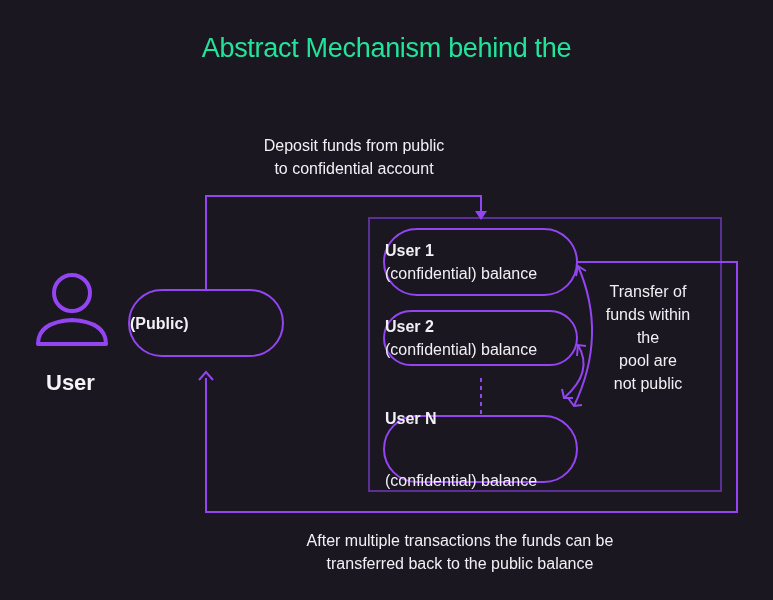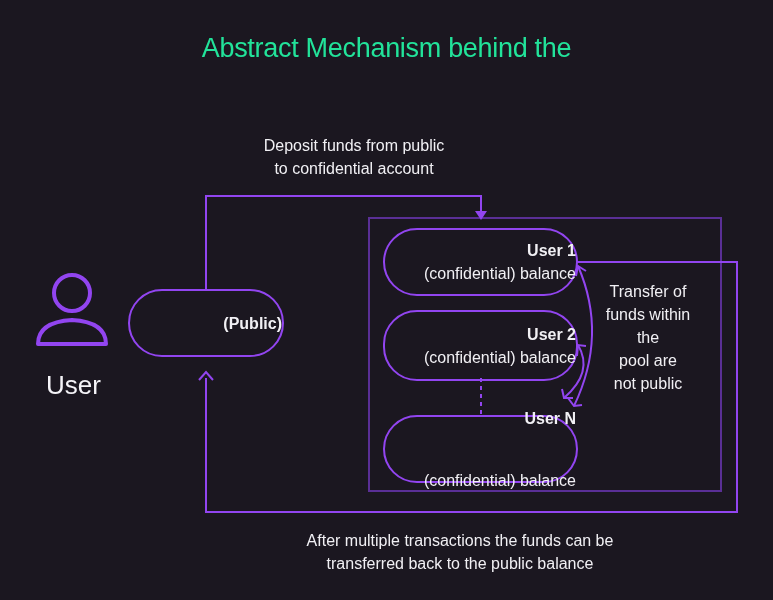--- a/index.html
+++ b/index.html
@@ -3,24 +3,24 @@
 <meta charset="utf-8">
 <style>
   html, body { margin:0; padding:0; }
   body { width:773px; height:600px; background:#1b1720; overflow:hidden; position:relative;
          font-family:"Liberation Sans", sans-serif; color:#f1f0f4; }
   .title { position:absolute; left:0; width:773px; top:28px; text-align:center;
            color:#22e39a; font-size:27px; font-weight:normal; line-height:40px; letter-spacing:-0.3px; }
   .caption { position:absolute; text-align:center; font-size:16px; line-height:23px; color:#f1f0f4; }
   svg.wires { position:absolute; left:0; top:0; }
   .pill { position:absolute; border:2px solid #9245f0; border-radius:34px; box-sizing:border-box;
-          display:flex; flex-direction:column; align-items:flex-end; justify-content:center;
+          display:flex; flex-direction:column; align-items:flex-start; justify-content:center;
           font-size:16px; font-weight:bold; line-height:23px; text-align:center; color:#f1f0f4; }
   .pill span { display:block; }
-  .user-label { position:absolute; left:46px; top:370px; font-size:26px; font-weight:normal; color:#f5f4f8; }
+  .user-label { position:absolute; left:46px; top:370px; font-size:22px; font-weight:bold; color:#f5f4f8; }
   .side-note { position:absolute; left:596px; top:280px; width:104px; text-align:center;
                font-size:16px; line-height:23px; color:#f1f0f4; }
 </style>
 </head>
 <body>
 
 <div class="title">
   <div>Abstract Mechanism behind the</div>
 </div>
 
@@ -59,21 +59,21 @@
 
 <div class="pill" style="left:128px; top:289px; width:156px; height:68px;">
   <span>(Public)</span>
 </div>
 
 <div class="pill" style="left:383px; top:228px; width:195px; height:68px;">
   <span>User 1</span>
   <span style="font-weight:normal;">(confidential) balance</span>
 </div>
 
-<div class="pill" style="left:383px; top:310px; width:195px; height:71px;">
+<div class="pill" style="left:383px; top:310px; width:195px; height:56px;">
   <span>User 2</span>
   <span style="font-weight:normal;">(confidential) balance</span>
 </div>
 
 <div class="pill" style="left:383px; top:415px; width:195px; height:68px;gap:39px;">
   <span>User N</span>
   <span style="font-weight:normal;">(confidential) balance</span>
 </div>
 
 <div class="side-note">

